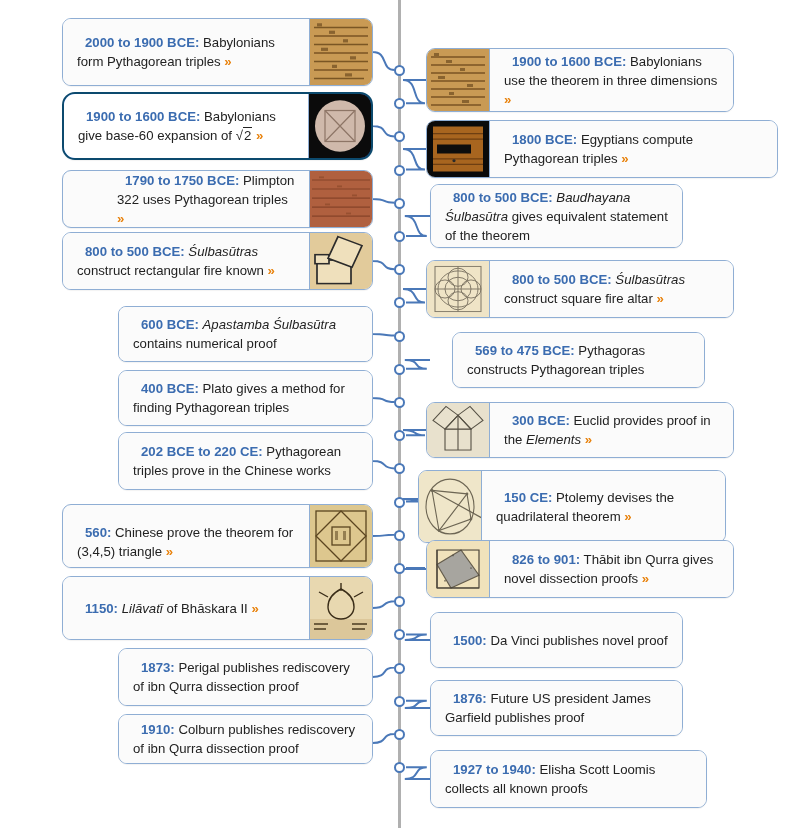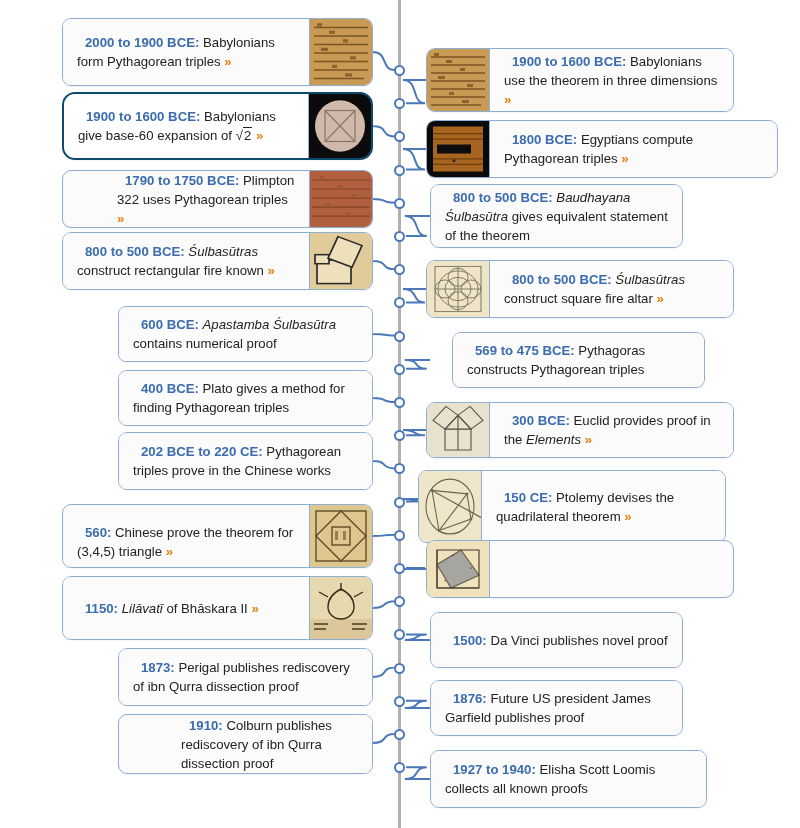--- a/index.html
+++ b/index.html
@@ -260,21 +260,21 @@
               <rect x="42" y="51" width="13" height="2"></rect>
        </g>
           </svg>
         </div>
       </div>
       <div class="card" style="left: 118px; top: 648px; width: 255px; height: 58px;">
         <div class="body">
           <div class="txt"><span class="date">1873:</span><span> Perigal publishes rediscovery of ibn Qurra dissection proof</span></div>
         </div>
       </div>
-      <div class="card" style="left: 118px; top: 714px; width: 255px; height: 60px; padding-left: 48px;">
+      <div class="card" style="left: 118px; top: 714px; width: 255px; height: 50px;">
         <div class="body">
           <div class="txt"><span class="date">1910:</span><span> Colburn publishes rediscovery of ibn Qurra dissection proof</span></div>
         </div>
       </div>
     </div>
   <div id="right-col">
       <div class="card" style="left: 426px; top: 48px; width: 308px; height: 64px;">
         <div class="thumb left">
           <svg viewBox="0 0 62 62" preserveAspectRatio="none">
             <rect width="62" height="62" fill="#c99a54"></rect>
@@ -389,20 +389,23 @@
          <polygon points="10,26 34,10 52,38 24,52" fill="#9b9b9b" opacity=".85"></polygon>
          <path d="M10 52h42M10 10v42"></path>
        </g>
        <g fill="#4b4539" opacity=".6">
          <circle cx="26" cy="16" r="1"></circle>
               <circle cx="44" cy="30" r="1"></circle>
               <circle cx="18" cy="44" r="1"></circle>
        </g>
           </svg>
         </div>
+        <div class="body">
+          <div class="txt"><span class="date">826 to 901:</span><span> Thābit ibn Qurra gives novel dissection proofs </span><span class="arrow">»</span></div>
+        </div>
       </div>
       <div class="card" style="left: 430px; top: 612px; width: 253px; height: 56px;">
         <div class="body">
           <div class="txt"><span class="date">1500:</span><span> Da Vinci publishes novel proof</span></div>
         </div>
       </div>
       <div class="card" style="left: 430px; top: 680px; width: 253px; height: 56px;">
         <div class="body">
           <div class="txt"><span class="date">1876:</span><span> Future US president James Garfield publishes proof</span></div>
         </div>

